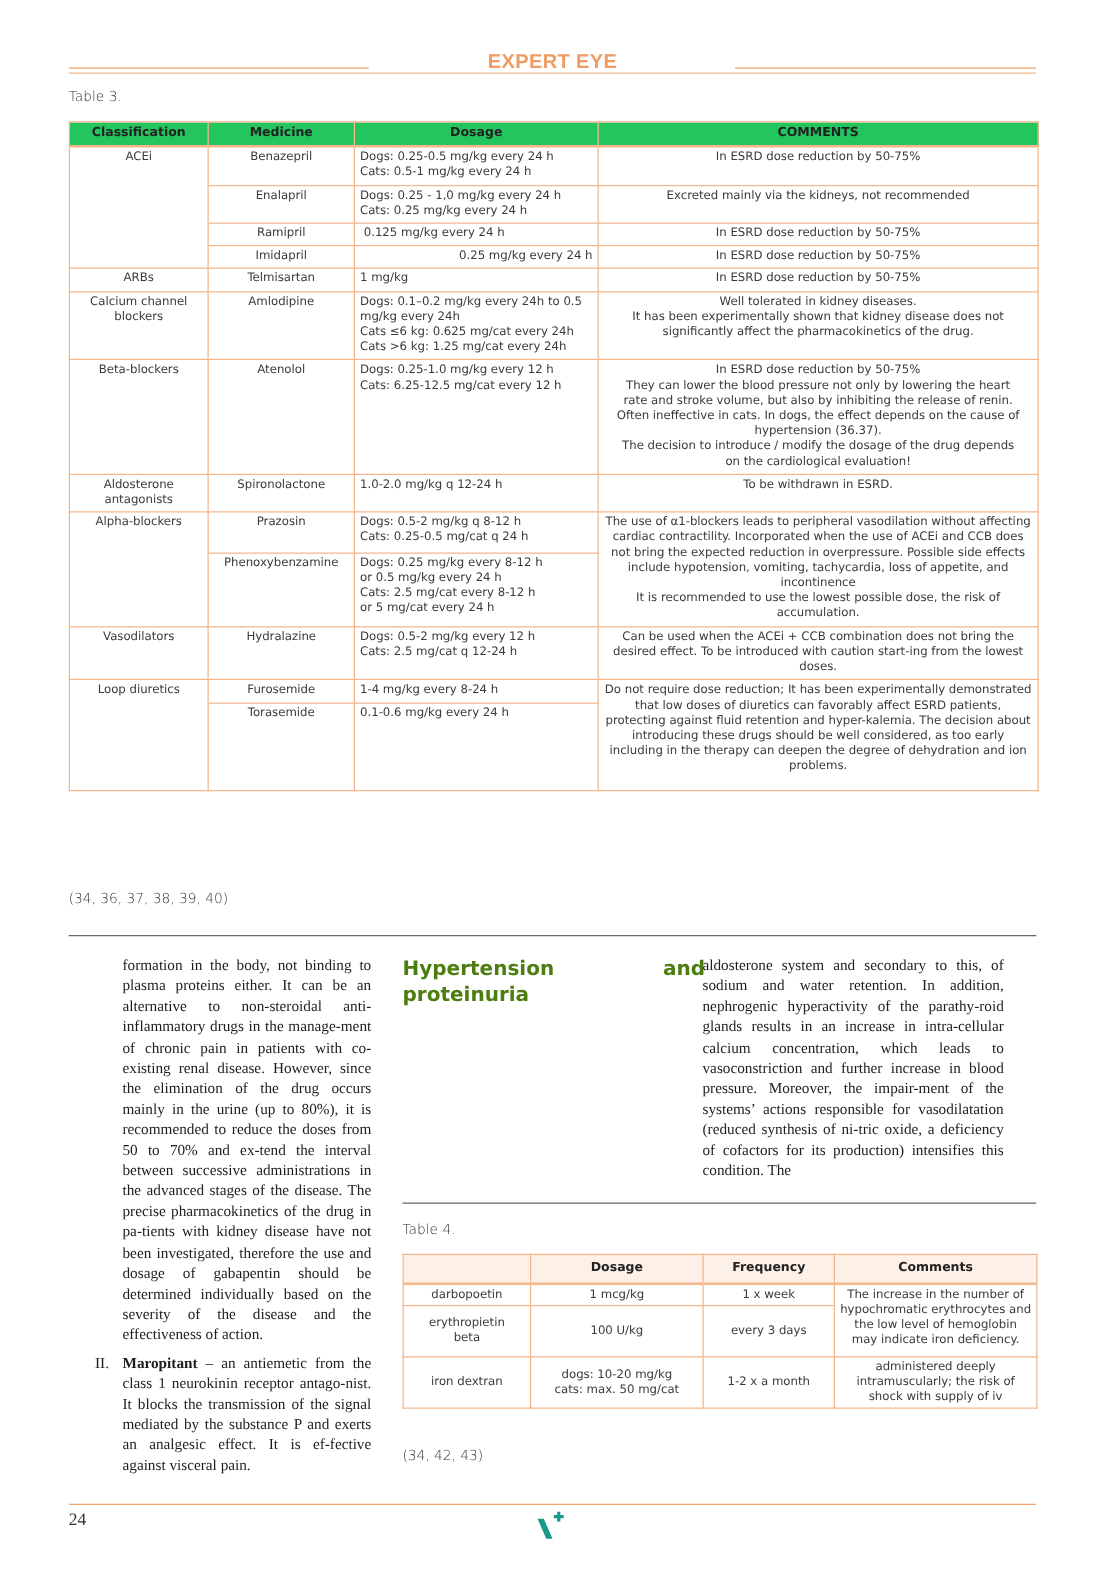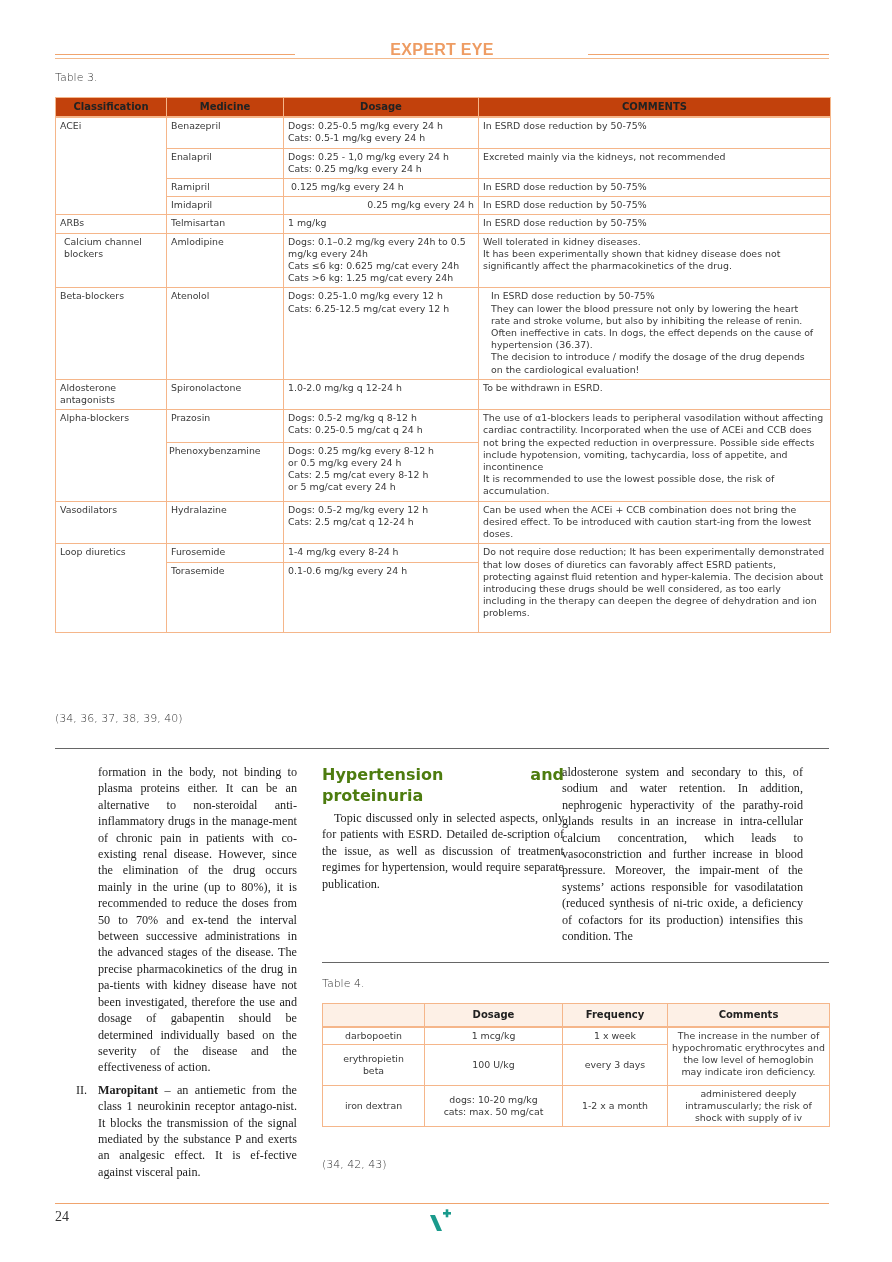--- a/index.html
+++ b/index.html
@@ -9,22 +9,22 @@
   .hdr-line-l { position: absolute; left: 55px; top: 54px; width: 240px; height: 0; border-top: 1.5px solid #f0a46e; }
   .hdr-line-r { position: absolute; left: 588px; top: 54px; width: 241px; height: 0; border-top: 1.5px solid #f0a46e; }
   .hdr-line-full { position: absolute; left: 55px; top: 58px; width: 774px; height: 0; border-top: 1px solid #f3b98c; }
   .hdr-title { position: absolute; left: 300px; top: 41px; width: 284px; text-align: center; color: #ee9c63; font-family: "Liberation Sans", sans-serif; font-size: 16px; letter-spacing: 0.3px; font-weight: bold; }
 
   .caption { position: absolute; font-family: "DejaVu Sans", sans-serif; font-size: 11px; color: #333; font-weight: 300; }
 
   
   table.t3 { position: absolute; left: 55px; top: 97px; width: 775px; border-collapse: collapse; font-family: "DejaVu Sans", sans-serif; font-size: 9.4px; line-height: 12.2px; color: #3a3a3a; table-layout: fixed; }
   table.t3 th, table.t3 td { border: 1px solid #f5b68a; padding: 2px 4px 3px 4px; vertical-align: top; font-weight: normal; }
-  table.t3 thead th { background: #c2410c; font-weight: bold; font-size: 10px; color: #222; text-align: center; padding: 3px 4px 3px 4px; border-bottom: 2px solid #f5b68a; }
-  table.t3 td.c { text-align: left; }
+  table.t3 thead th { background: #22c55e; font-weight: bold; font-size: 10px; color: #222; text-align: center; padding: 3px 4px 3px 4px; border-bottom: 2px solid #f5b68a; }
+  table.t3 td.c { text-align: center; }
   table.t3 td.l { text-align: left; }
 
   
   .rule-dark { position: absolute; height: 0; border-top: 1px solid #666; }
 
   
   .col { position: absolute; font-family: "Liberation Serif", serif; font-size: 12.2px; line-height: 16.4px; color: #1d1d1d; text-align: justify; hyphens: manual; }
   .col p { margin: 0; }
   .col p.ind { text-indent: 12px; }
   .col .gap { height: 6px; }
@@ -192,21 +192,20 @@
 <div class="col" style="left:98px; top:764px; width:199px;">
   <p>formation in the body, not binding to plasma proteins either. It can be an alternative to non-steroidal anti-inflammatory drugs in the manage-ment of chronic pain in patients with co-existing renal disease. However, since the elimination of the drug occurs mainly in the urine (up to 80%), it is recommended to reduce the doses from 50 to 70% and ex-tend the interval between successive administrations in the advanced stages of the disease. The precise pharmacokinetics of the drug in pa-tients with kidney disease have not been investigated, therefore the use and dosage of gabapentin should be determined individually based on the severity of the disease and the effectiveness of action.</p>
   <div class="gap"></div>
   <p class="list-item">
     <span class="list-num">II.</span><b>Maropitant</b><span> – an antiemetic from the class 1 neurokinin receptor antago-nist. It blocks the transmission of the signal mediated by the substance P and exerts an analgesic effect. It is ef-fective against visceral pain.</span>
   </p>
 </div>
 
 <div class="col" style="left:322px; top:764px; width:242px;">
   <h2 class="h2">Hypertension and proteinuria</h2>
-  <p class="ind">Topic discussed only in selected aspects, only for patients with ESRD. Detailed de-scription of the issue, as well as discussion of treatment regimes for hypertension, would require separate publication.</p>
   <div class="gap"></div>
 </div>
 
 <div class="col" style="left:562px; top:764px; width:241px;">
   <p>aldosterone system and secondary to this, of sodium and water retention. In addition, nephrogenic hyperactivity of the parathy-roid glands results in an increase in intra-cellular calcium concentration, which leads to vasoconstriction and further increase in blood pressure. Moreover, the impair-ment of the systems’ actions responsible for vasodilatation (reduced synthesis of ni-tric oxide, a deficiency of cofactors for its production) intensifies this condition. The</p>
 </div>
 
 <div class="rule-dark" style="left:322px; top:962px; width:507px;"></div>
 
 <div class="caption" style="left:322px; top:977px;">Table 4.</div>

